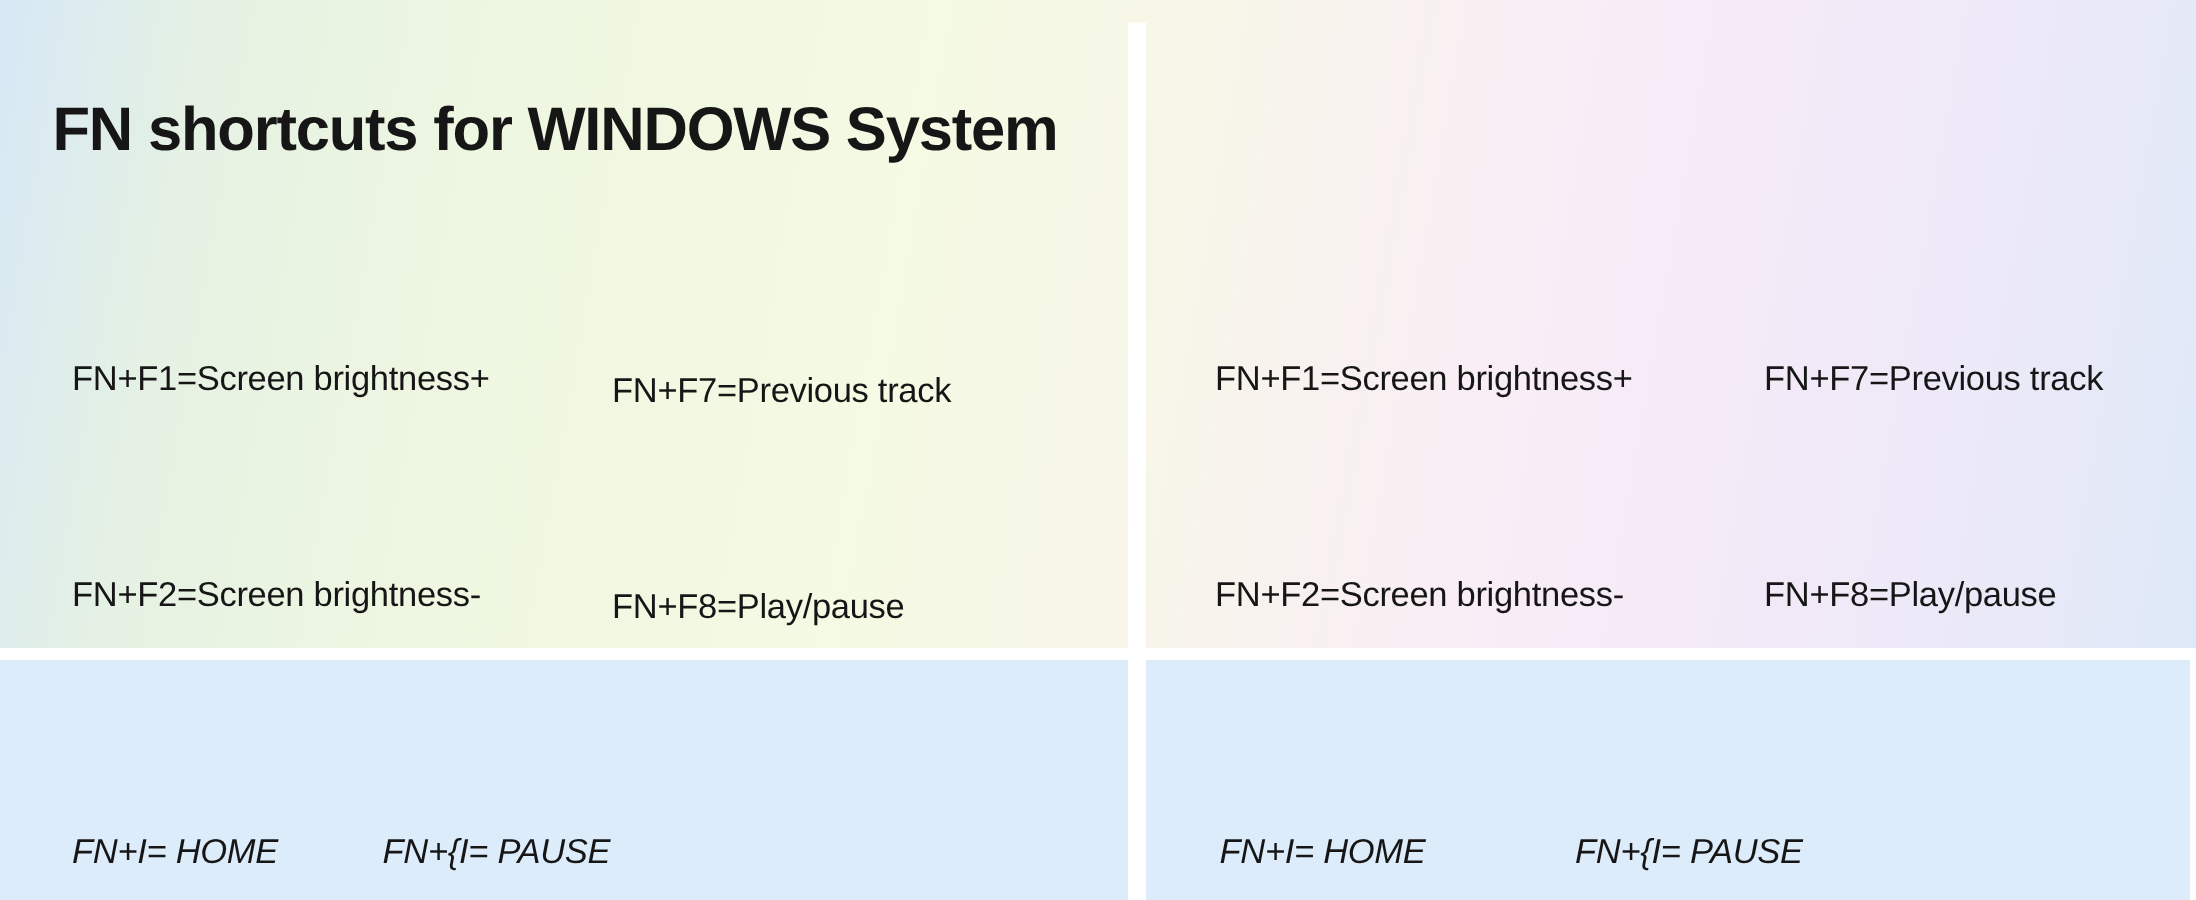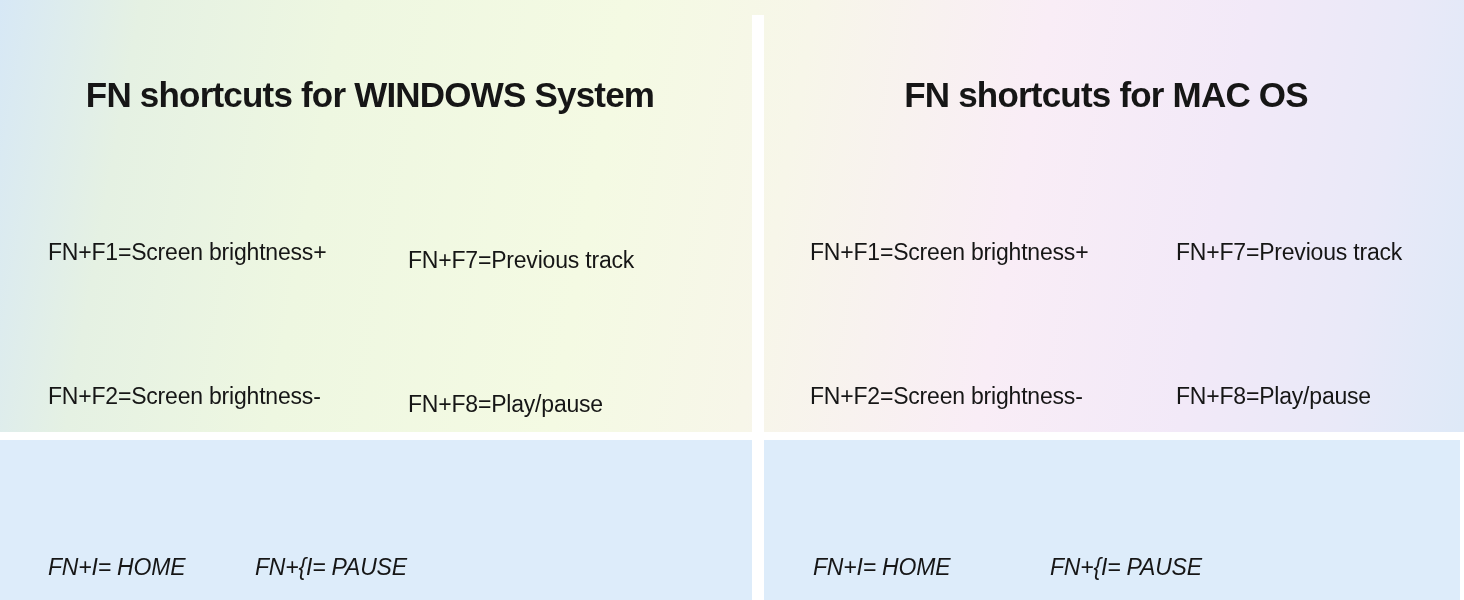--- a/index.html
+++ b/index.html
@@ -24,23 +24,23 @@
 
   .top-panel { position: absolute; top: 0; height: 432px; }
   .panel-windows { left: 0; width: 752px; }
   .panel-mac { left: 764px; width: 696px; }
 
   .panel-title {
     position: absolute;
     top: 63px;
     left: 0;
     right: 12px;
-    margin: 12px;
+    margin: 0;
     text-align: center;
-    font-size: 35px;
+    font-size: 41px;
     font-weight: 700;
     letter-spacing: -0.8px;
     white-space: nowrap;
   }
 
   .fn-col {
     position: absolute;
     font-size: 23px;
     line-height: 48px;
     letter-spacing: -0.2px;
@@ -117,21 +117,20 @@
       <div>FN+F7=Previous track</div>
       <div>FN+F8=Play/pause</div>
       <div>FN+F9=Next track</div>
       
       
       
     </div>
   </section>
 
   <section class="top-panel panel-mac">
-    <h1 class="panel-title">FN shortcuts for MAC OS</h1>
 
     <div class="fn-col mac-col1">
       <div>FN+F1=Screen brightness+</div>
       <div>FN+F2=Screen brightness-</div>
       <div>F3=Multiple task</div>
       
       
       
     </div>
 

